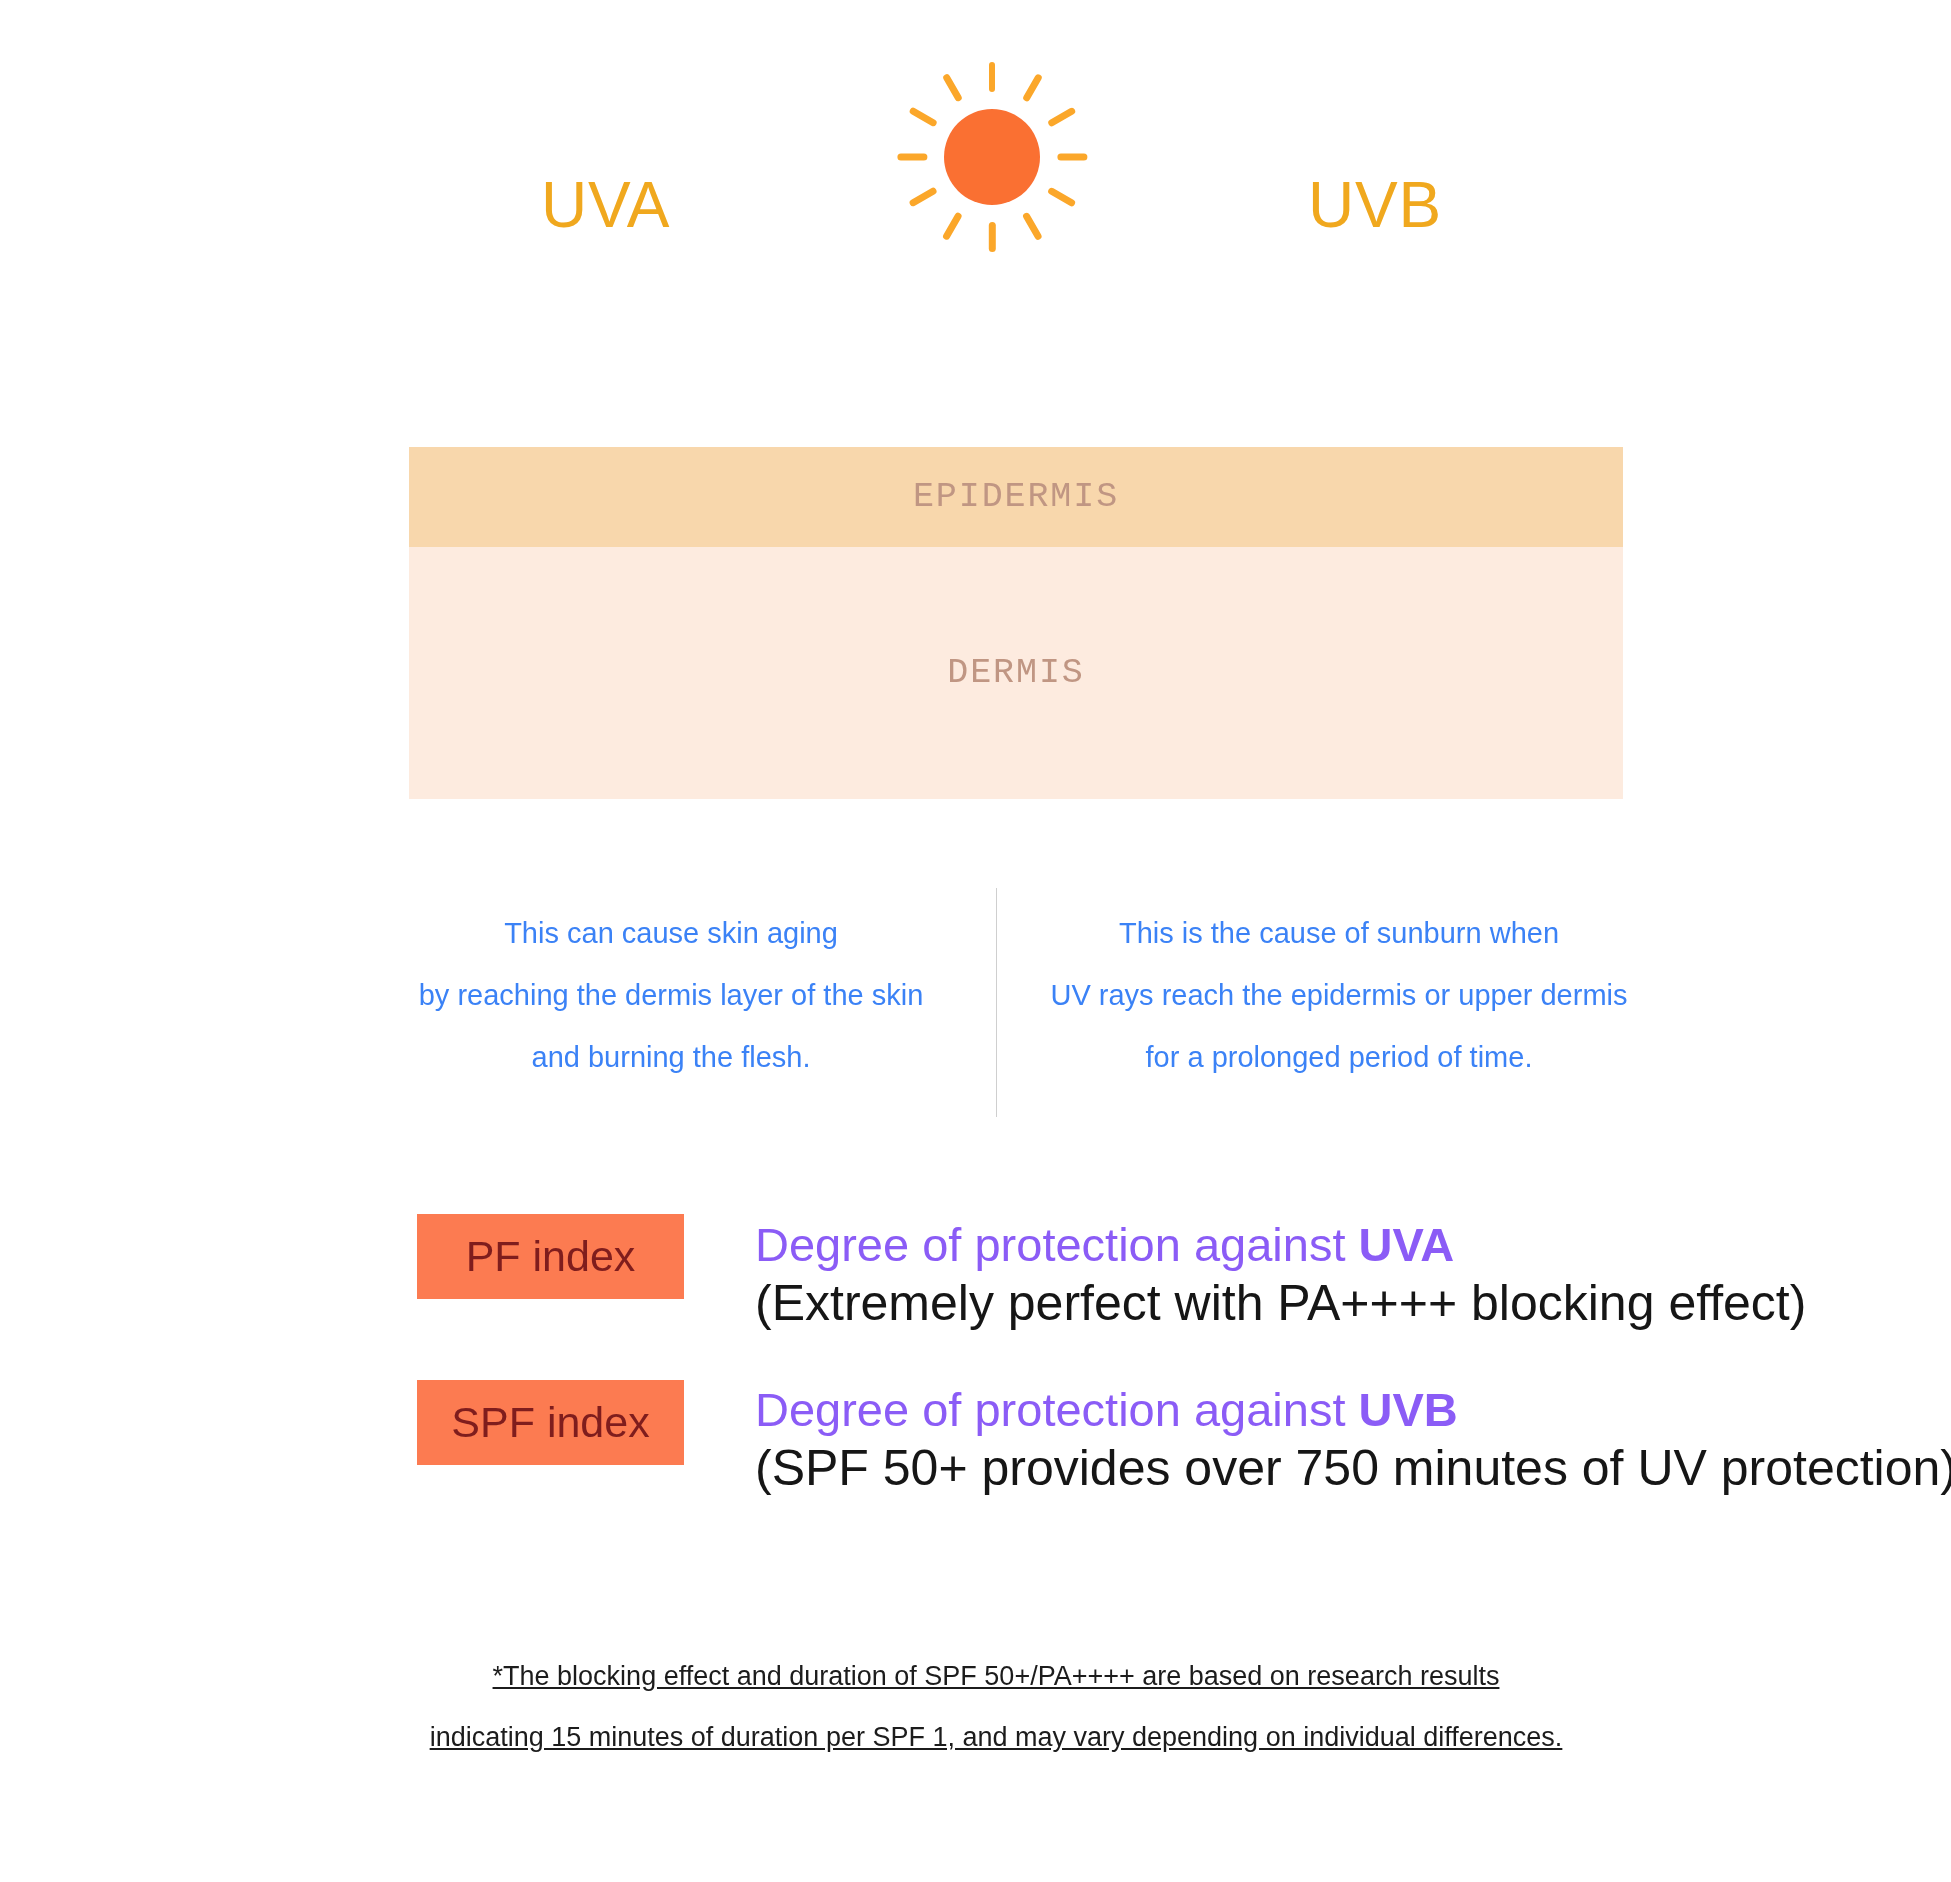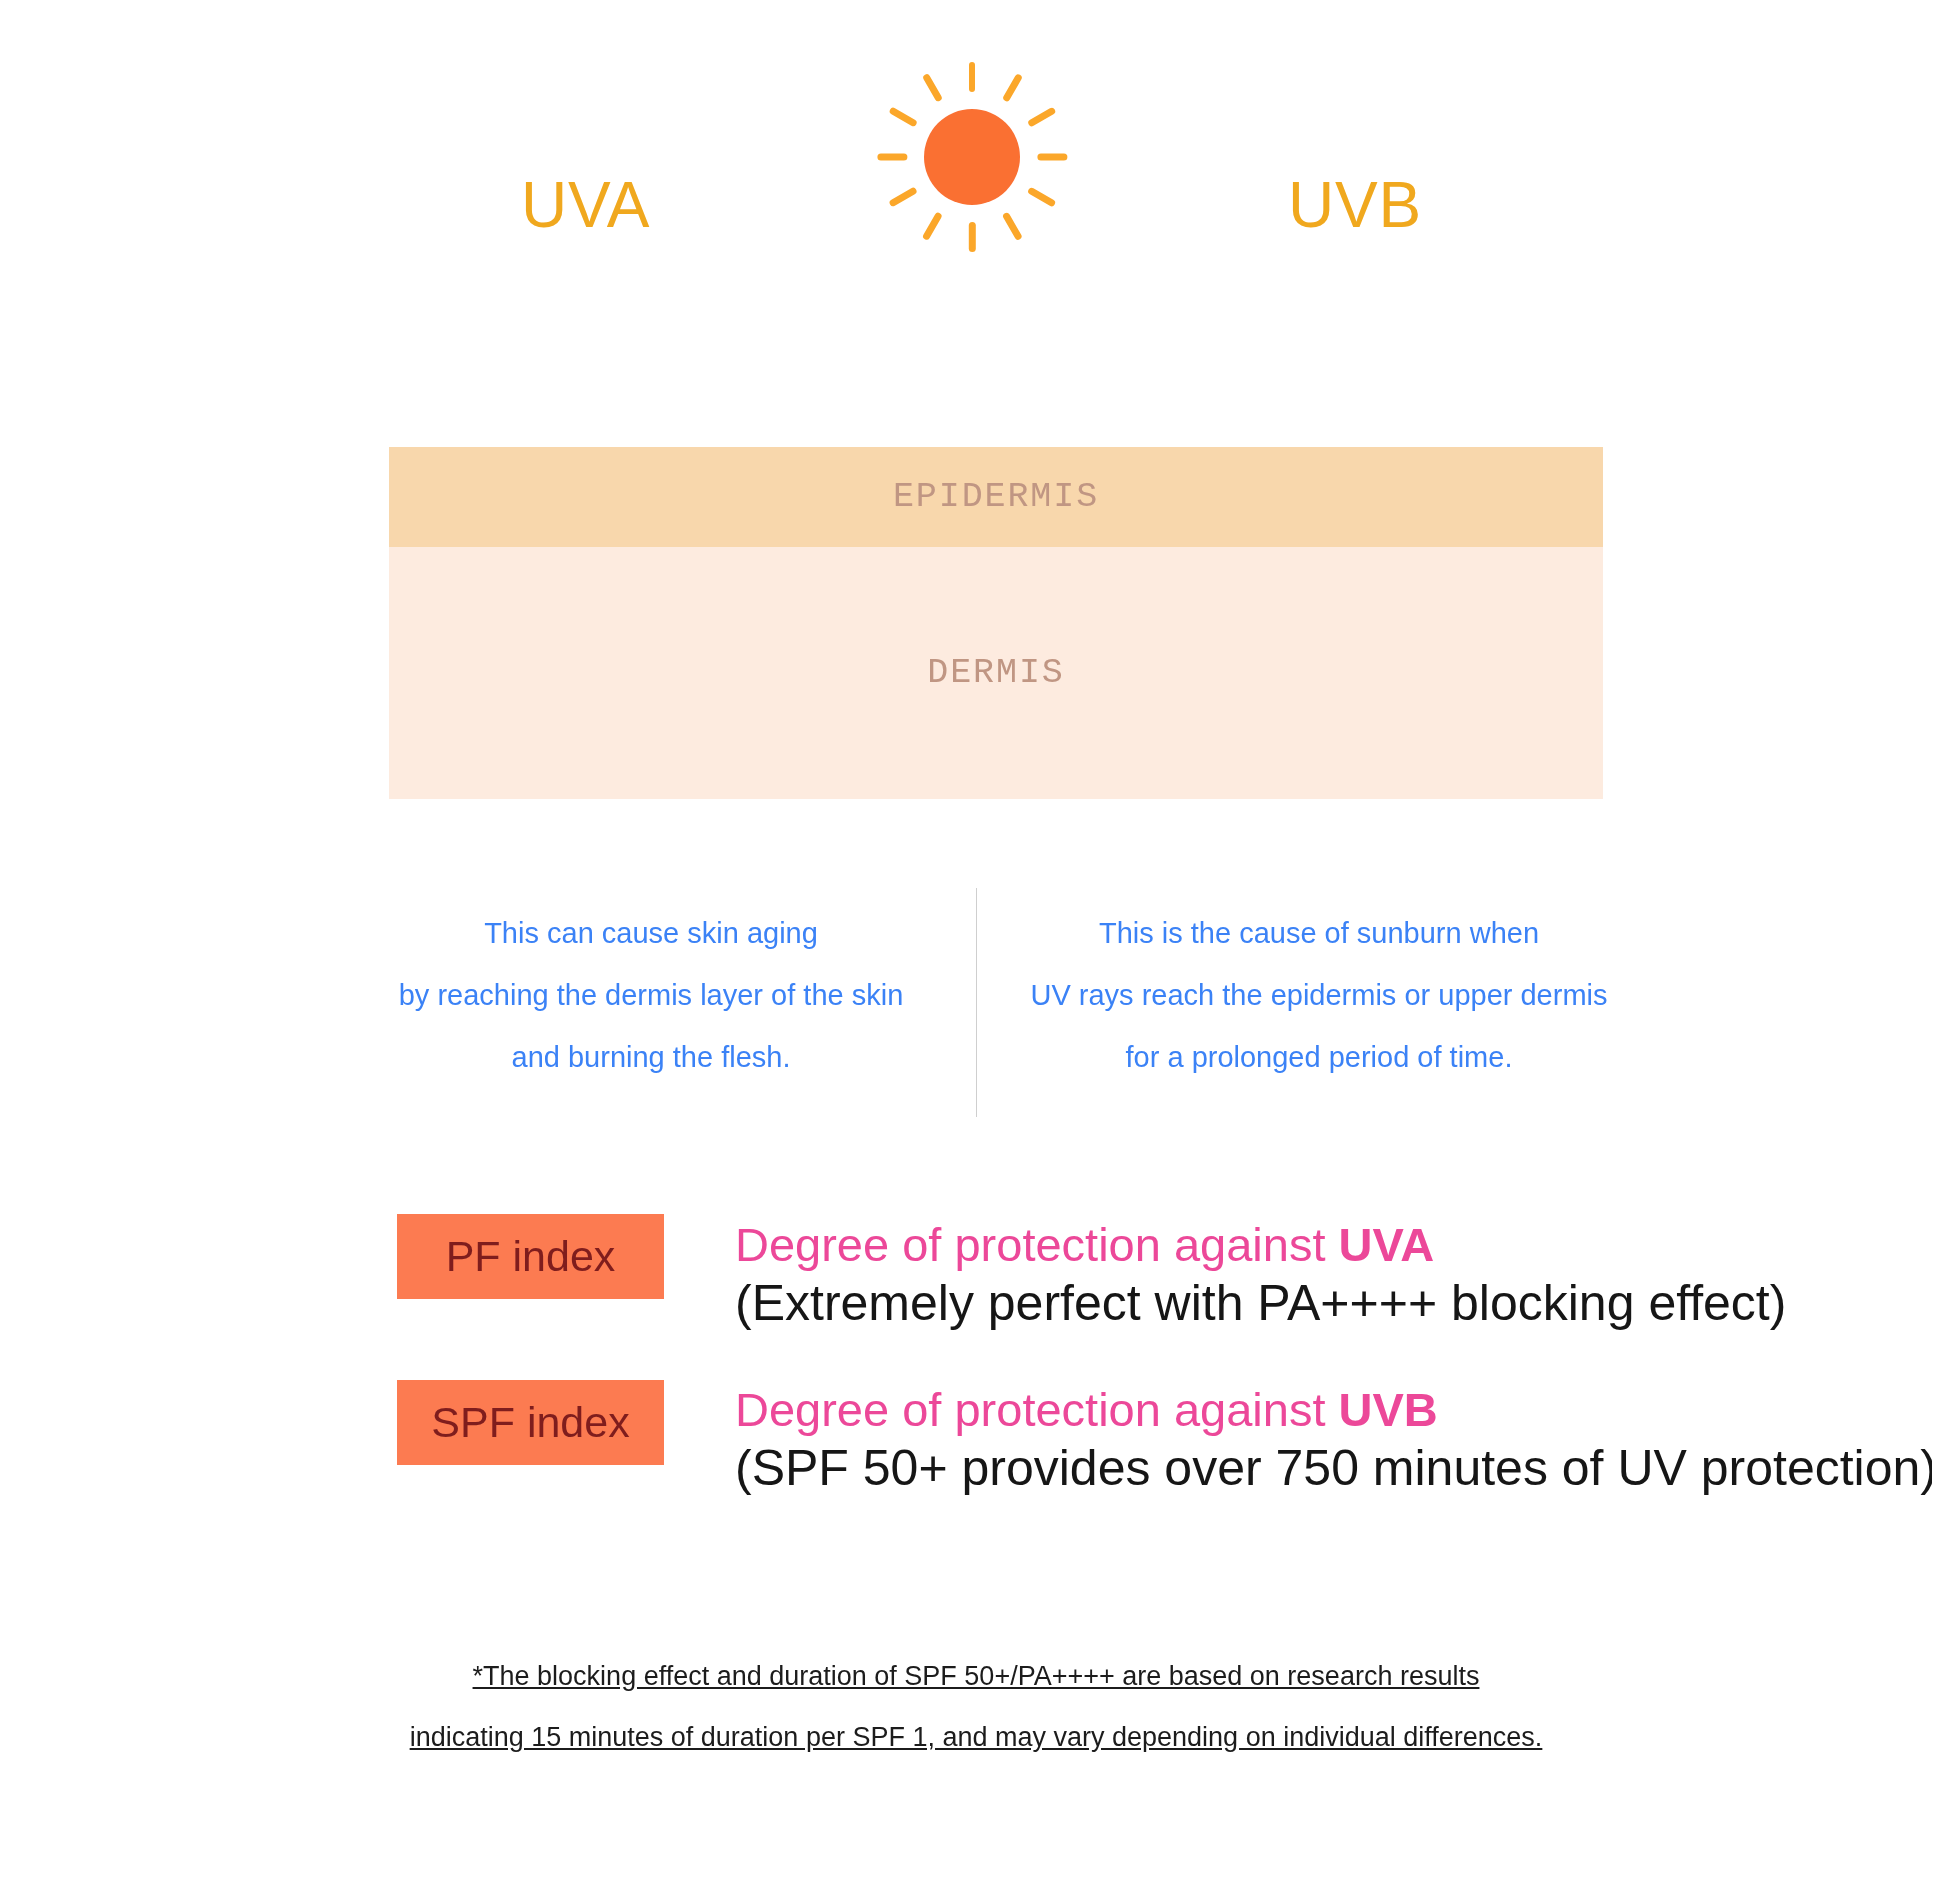--- a/index.html
+++ b/index.html
@@ -11,20 +11,21 @@
     font-family: "Liberation Sans", sans-serif;
     color: #1a1a1a;
     -webkit-font-smoothing: antialiased;
   }
   #page {
     position: relative;
     width: 1932px;
     height: 1882px;
     background: #ffffff;
     overflow: hidden;
+    margin-left: 20px;
   }
 
   
   .uv-header {
     position: absolute;
     left: 0;
     top: 0;
     width: 1952px;
     height: 288px;
   }
@@ -157,21 +158,21 @@
     justify-content: center;
     line-height: 1;
   }
   .index-text {
     margin-left: 71px;
     padding-top: 1.5px;
   }
   .index-title {
     font-size: 47px;
     line-height: 58px;
-    color: #ec4899;
+    color: #8b5cf6;
     font-weight: 400;
     white-space: nowrap;
   }
   .index-title b { font-weight: 700; }
   .index-sub {
     font-size: 50px;
     line-height: 53px;
     color: #161616;
     font-weight: 400;
     white-space: nowrap;

